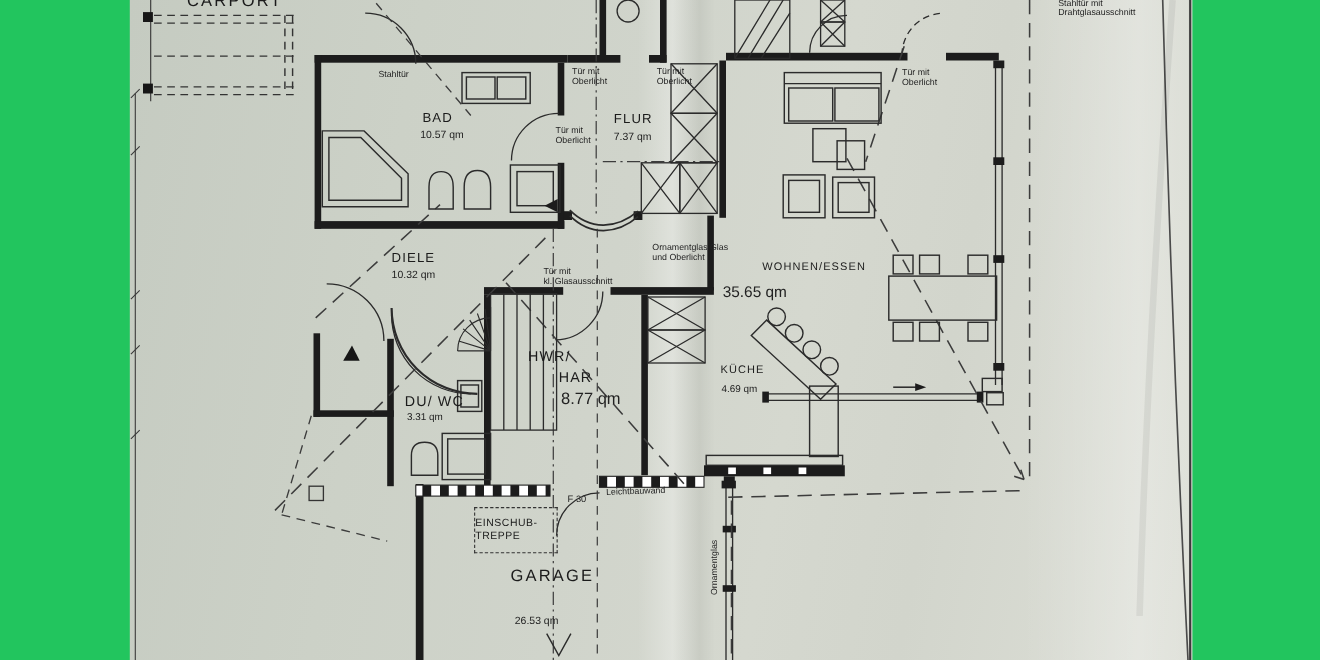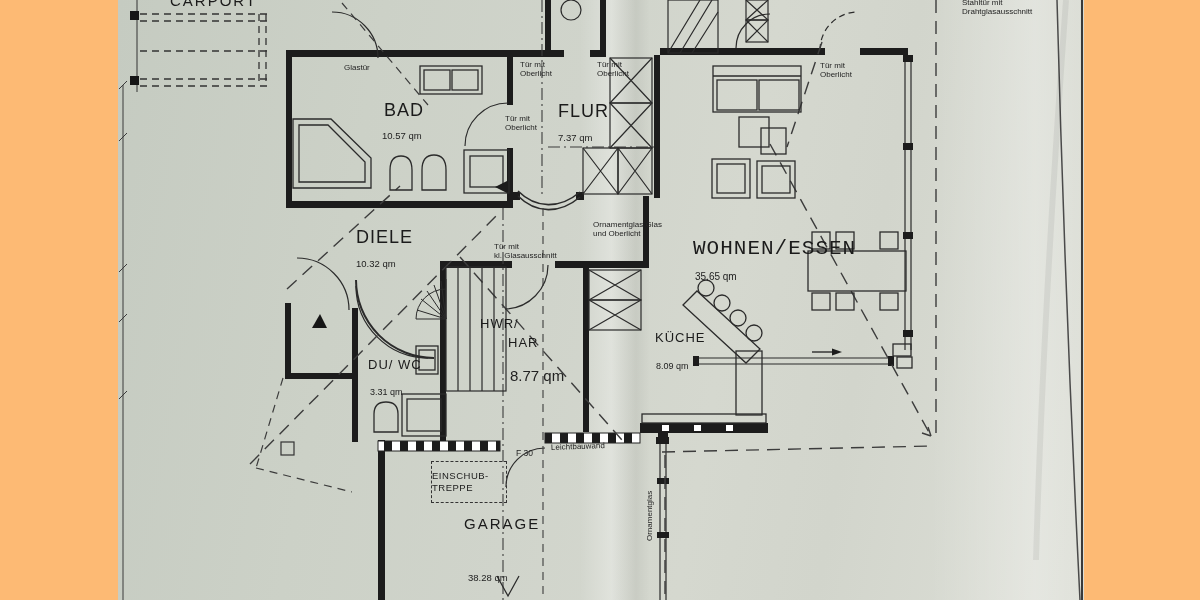--- a/index.html
+++ b/index.html
@@ -1,28 +1,28 @@
 <!DOCTYPE html>
 <html><head>
 <meta charset="utf-8">
 <style>
   html,body{margin:0;padding:0;background:#ffffff;}
-  #stage{position:relative;width:1200px;height:600px;overflow:hidden;background:#fdba74;
+  #stage{position:relative;width:1200px;height:600px;overflow:hidden;background:#22c55e;
          font-family:"Liberation Sans",sans-serif;color:#1e1e1e;}
   #paper{position:absolute;left:118px;top:0;width:966px;height:600px;
          background:linear-gradient(100deg,#c5cbc1 0%,#ccd1c7 25%,#d0d4cb 45%,#d5d8cf 62%,#d2d5cc 75%,#dddfd7 100%);}
   .fold{position:absolute;top:0;height:600px;pointer-events:none;}
   #fold1{left:580px;width:70px;background:linear-gradient(90deg,rgba(255,255,255,0) 0%,rgba(255,255,255,0.30) 45%,rgba(0,0,0,0.05) 80%,rgba(255,255,255,0) 100%);}
   #fold2{left:930px;width:150px;background:linear-gradient(90deg,rgba(255,255,255,0) 0%,rgba(255,255,255,0.28) 70%,rgba(255,255,255,0.1) 100%);}
   svg{position:absolute;left:0;top:0;}
   .lbl{position:absolute;line-height:1.1;white-space:nowrap;}
-  .room{font-size:18px;letter-spacing:1px;color:#1b1b1b;}
-  .area{font-size:9.5px;color:#222;margin-top:13px;}
+  .room{font-size:12px;letter-spacing:1px;color:#1b1b1b;}
+  .area{font-size:9.5px;color:#222;}
   .ann{font-size:8px;line-height:1.15;color:#242424;}
-  .big{font-size:21px;font-family:Liberation Mono, monospace;}
+  .big{font-size:10px;}
   #lbl-einschub{left:431px;top:461px;width:74px;height:40px;border:1.5px dashed #333;
      display:flex;flex-direction:column;align-items:flex-start;justify-content:center;
      font-size:9.5px;letter-spacing:.5px;color:#1b1b1b;line-height:1.3;}
   #lbl-ornamentglas{left:646px;top:477px;height:64px;writing-mode:vertical-rl;
      transform:rotate(180deg);font-size:8px;color:#242424;}
   #lbl-leichtbauwand{transform:rotate(-2deg);}
   #lbl-carport{letter-spacing:2px;font-size:15px;}
   #lbl-garage{letter-spacing:2px;font-size:15px;}
 </style>
 </head>
@@ -241,32 +241,32 @@
   </svg>
 
   <div class="lbl room" id="lbl-carport" style="left:170px;top:-7px">CARPORT</div>
   <div class="lbl room" style="left:384px;top:101px">BAD</div>
   <div class="lbl area" style="left:382px;top:118px">10.57 qm</div>
   <div class="lbl room" style="left:558px;top:102px">FLUR</div>
   <div class="lbl area" style="left:558px;top:120px">7.37 qm</div>
   <div class="lbl room" style="left:356px;top:228px">DIELE</div>
   <div class="lbl area" style="left:356px;top:246px">10.32 qm</div>
   <div class="lbl room big" style="left:693px;top:237px">WOHNEN/ESSEN</div>
-  <div class="lbl area" style="left:695px;top:258px;font-size:10px">35.65 qm</div>
-  <div class="lbl room" style="left:655px;top:331px;font-size:13px">KÜCHE</div>
-  <div class="lbl area" style="left:656px;top:349px;font-size:9px">8.09 qm</div>
+  <div class="lbl area" style="left:657px;top:258px;font-size:14px">35.65 qm</div>
+  <div class="lbl room" style="left:655px;top:331px;font-size:10px">KÜCHE</div>
+  <div class="lbl area" style="left:656px;top:349px;font-size:9px">4.69 qm</div>
   <div class="lbl room" style="left:480px;top:317px;font-size:13px">HWR/</div>
   <div class="lbl room" style="left:508px;top:336px;font-size:13px">HAR</div>
   <div class="lbl area" style="left:510px;top:355px;font-size:15px">8.77 qm</div>
   <div class="lbl room" style="left:368px;top:358px;font-size:13px">DU/ WC</div>
   <div class="lbl area" style="left:370px;top:375px;font-size:9px">3.31 qm</div>
   <div class="lbl room" id="lbl-garage" style="left:464px;top:516px">GARAGE</div>
-  <div class="lbl area" style="left:468px;top:560px">38.28 qm</div>
-
-  <div class="lbl ann" style="left:344px;top:63px">Glastür</div>
+  <div class="lbl area" style="left:468px;top:560px">26.53 qm</div>
+
+  <div class="lbl ann" style="left:344px;top:63px">Stahltür</div>
   <div class="lbl ann" style="left:520px;top:60px">
     <div>Tür mit</div>
     <div>Oberlicht</div>
   </div>
   <div class="lbl ann" style="left:597px;top:60px">
     <div>Tür mit</div>
     <div>Oberlicht</div>
   </div>
   <div class="lbl ann" style="left:505px;top:114px">
     <div>Tür mit</div>

